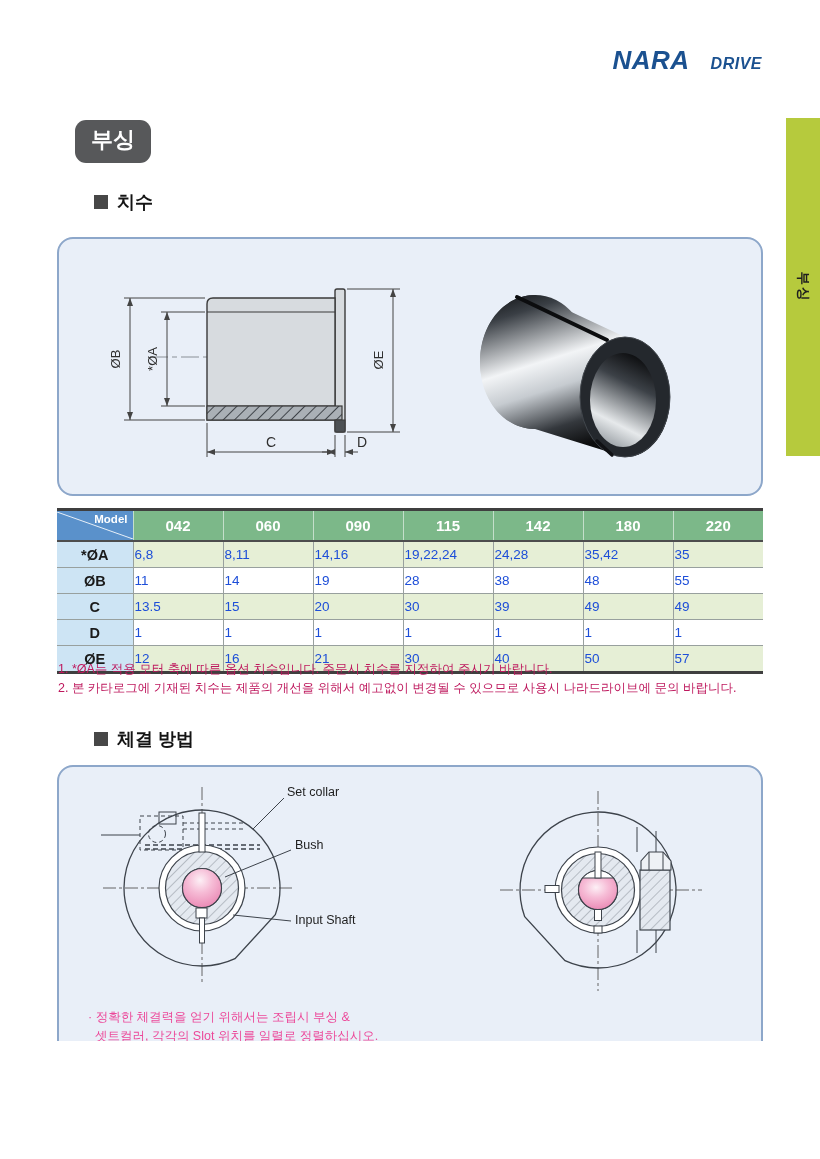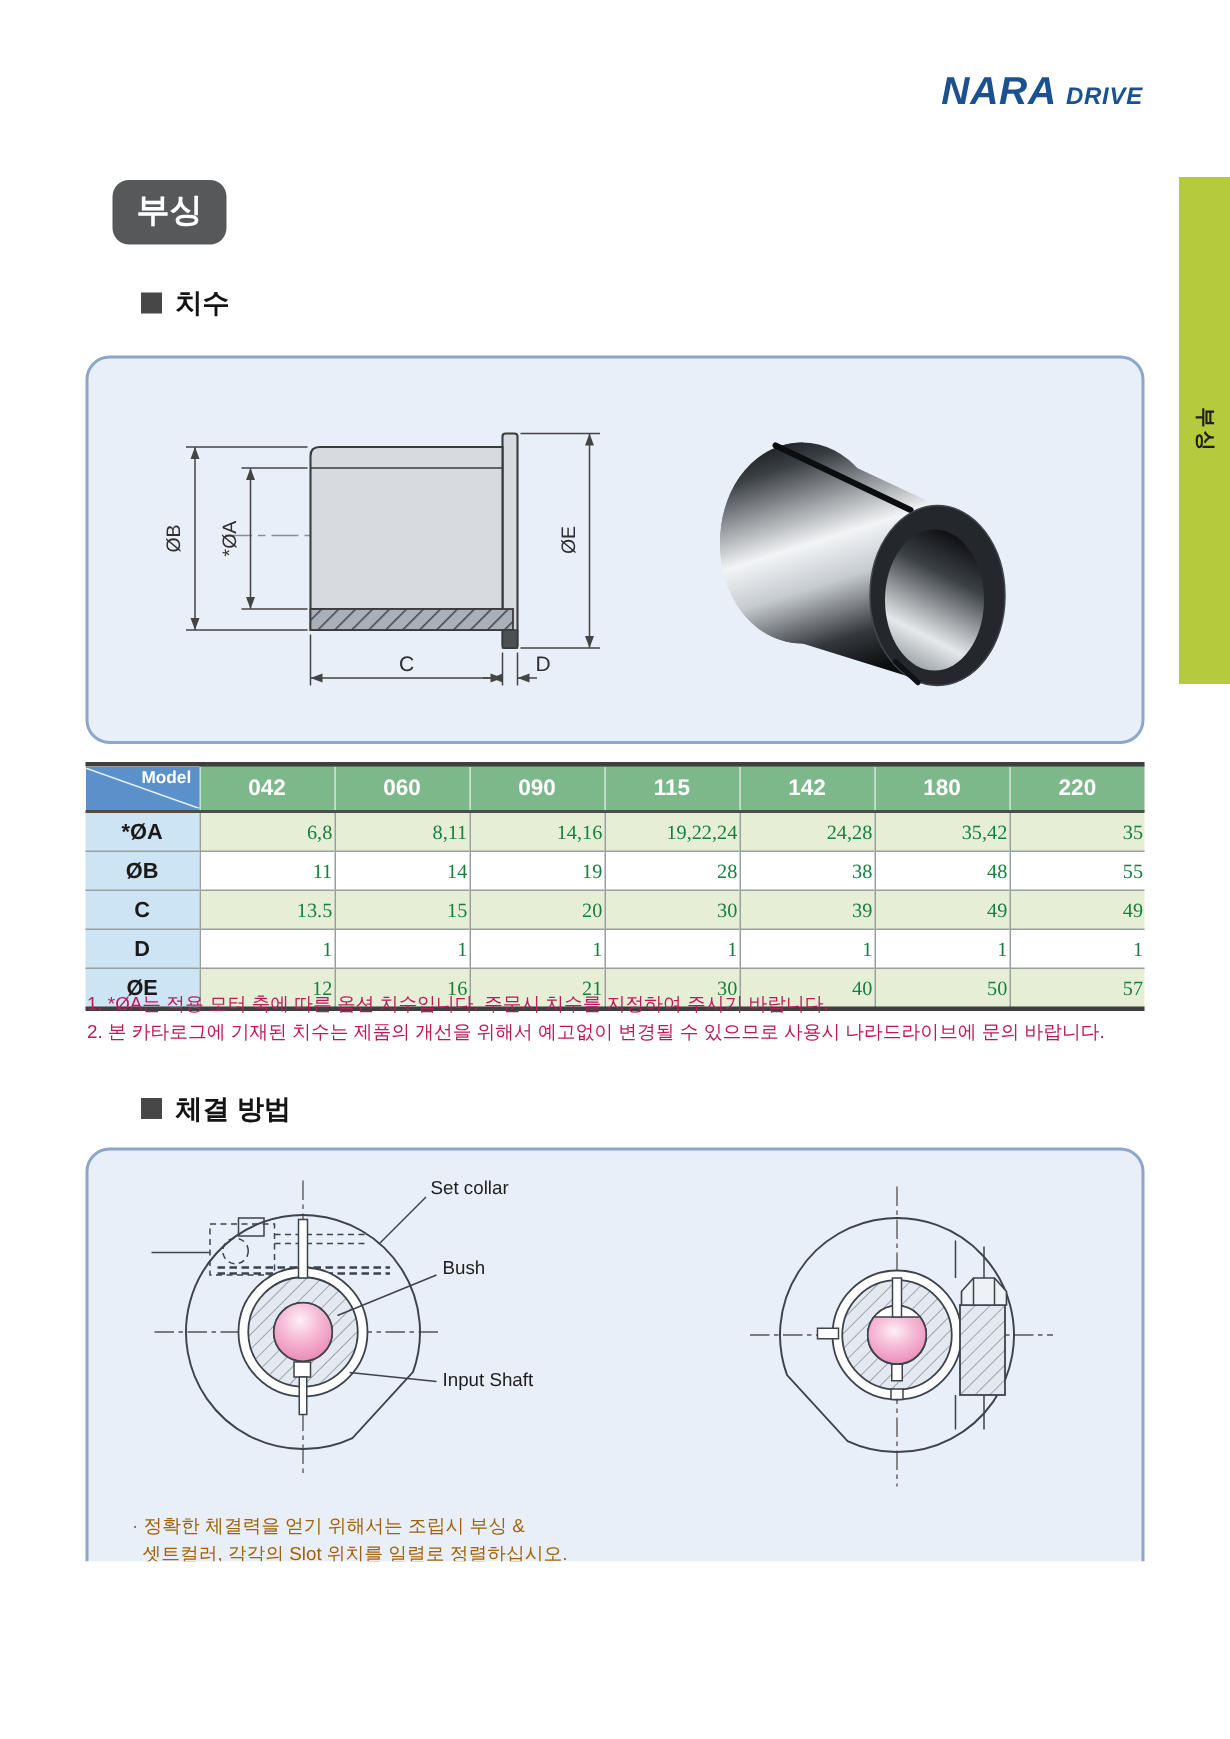--- a/index.html
+++ b/index.html
@@ -3,21 +3,21 @@
 <meta charset="utf-8">
 <style>
   html,body{margin:0;padding:0;background:#fff;}
   .page{position:relative;width:820px;height:1041px;background:#fff;
         font-family:"Liberation Sans",sans-serif;overflow:hidden;}
 
   
   .logo{position:absolute;top:45px;right:58px;display:flex;align-items:baseline;
         font-style:italic;font-weight:bold;color:var(--brand_blue,#1b5190);}
   .logo .nara{font-size:26px;letter-spacing:.5px;}
-  .logo .drive{font-size:16px;margin-left:6px;letter-spacing:.5px;}
+  .logo .drive{font-size:16px;margin-left:21px;letter-spacing:.5px;}
 
   
   .badge{position:absolute;left:75px;top:120px;background:var(--badge_gray,#57585a);
          color:#fff;font-size:22px;font-weight:bold;padding:5px 16px 8px;border-radius:11px;}
 
   
   .sec{position:absolute;display:flex;align-items:center;gap:9px;
        font-size:18px;font-weight:bold;color:#141414;}
   .sec .sq{width:14px;height:14px;background:#474747;display:inline-block;}
   .sec1{left:94px;top:190px;}
@@ -36,29 +36,29 @@
              table-layout:fixed;border-top:3px solid #3f3f3f;border-bottom:3px solid #3f3f3f;}
   .dim-table col.c0{width:76px;}
   .dim-table thead th{background:var(--table_header_green,#7cb889);color:#fff;font-size:15px;
              font-weight:bold;height:27px;border-left:1px solid rgba(255,255,255,.55);
              border-bottom:2px solid #4d4d4d;}
   .dim-table thead th.corner{background:var(--table_model_blue,#5a91cb);position:relative;
              padding:0;border-left:none;}
   .corner-label{position:absolute;top:2px;right:5px;font-size:11.5px;font-weight:bold;color:#fff;}
   .dim-table tbody th{background:var(--label_col_blue,#cde4f4);color:#1a1a1a;font-size:14.5px;
              font-weight:bold;height:23px;border-top:1px solid #98a09e;}
-  .dim-table tbody td{background:#fff;text-align:right;font-size:13.5px;color:#15803d;
-             border-left:1px solid #98a09e;border-top:1px solid #98a09e;font-family:Liberation Serif, serif;}
+  .dim-table tbody td{background:#fff;text-align:left;font-size:13.5px;color:#1d4ed8;
+             border-left:1px solid #98a09e;border-top:1px solid #98a09e;}
   .dim-table tbody tr.tint td{background:var(--row_tint,#e6efd6);}
 
   .footnote{position:absolute;left:58px;width:700px;font-size:12.5px;color:#be185d;}
   .fn1{top:661px;} .fn2{top:680px;}
 
   
-  .note{position:absolute;font-size:12.5px;color:#a16207;line-height:1.5;white-space:pre-wrap;}
+  .note{position:absolute;font-size:12.5px;color:#ec4899;line-height:1.5;white-space:pre-wrap;}
   .note-left{left:88px;top:1008px;width:320px;}
   .note-right{left:424px;top:1008px;width:335px;}
 
   
   .side-tab{position:absolute;left:786px;top:118px;width:34px;height:338px;
             background:var(--tab_green,#b6ca3d);}
   .side-tab span{position:absolute;left:50%;top:50%;transform:translate(-50%,-50%) rotate(90deg);
             font-size:13.5px;font-weight:bold;color:#1f1f1f;white-space:nowrap;letter-spacing:2px;}
 
   

